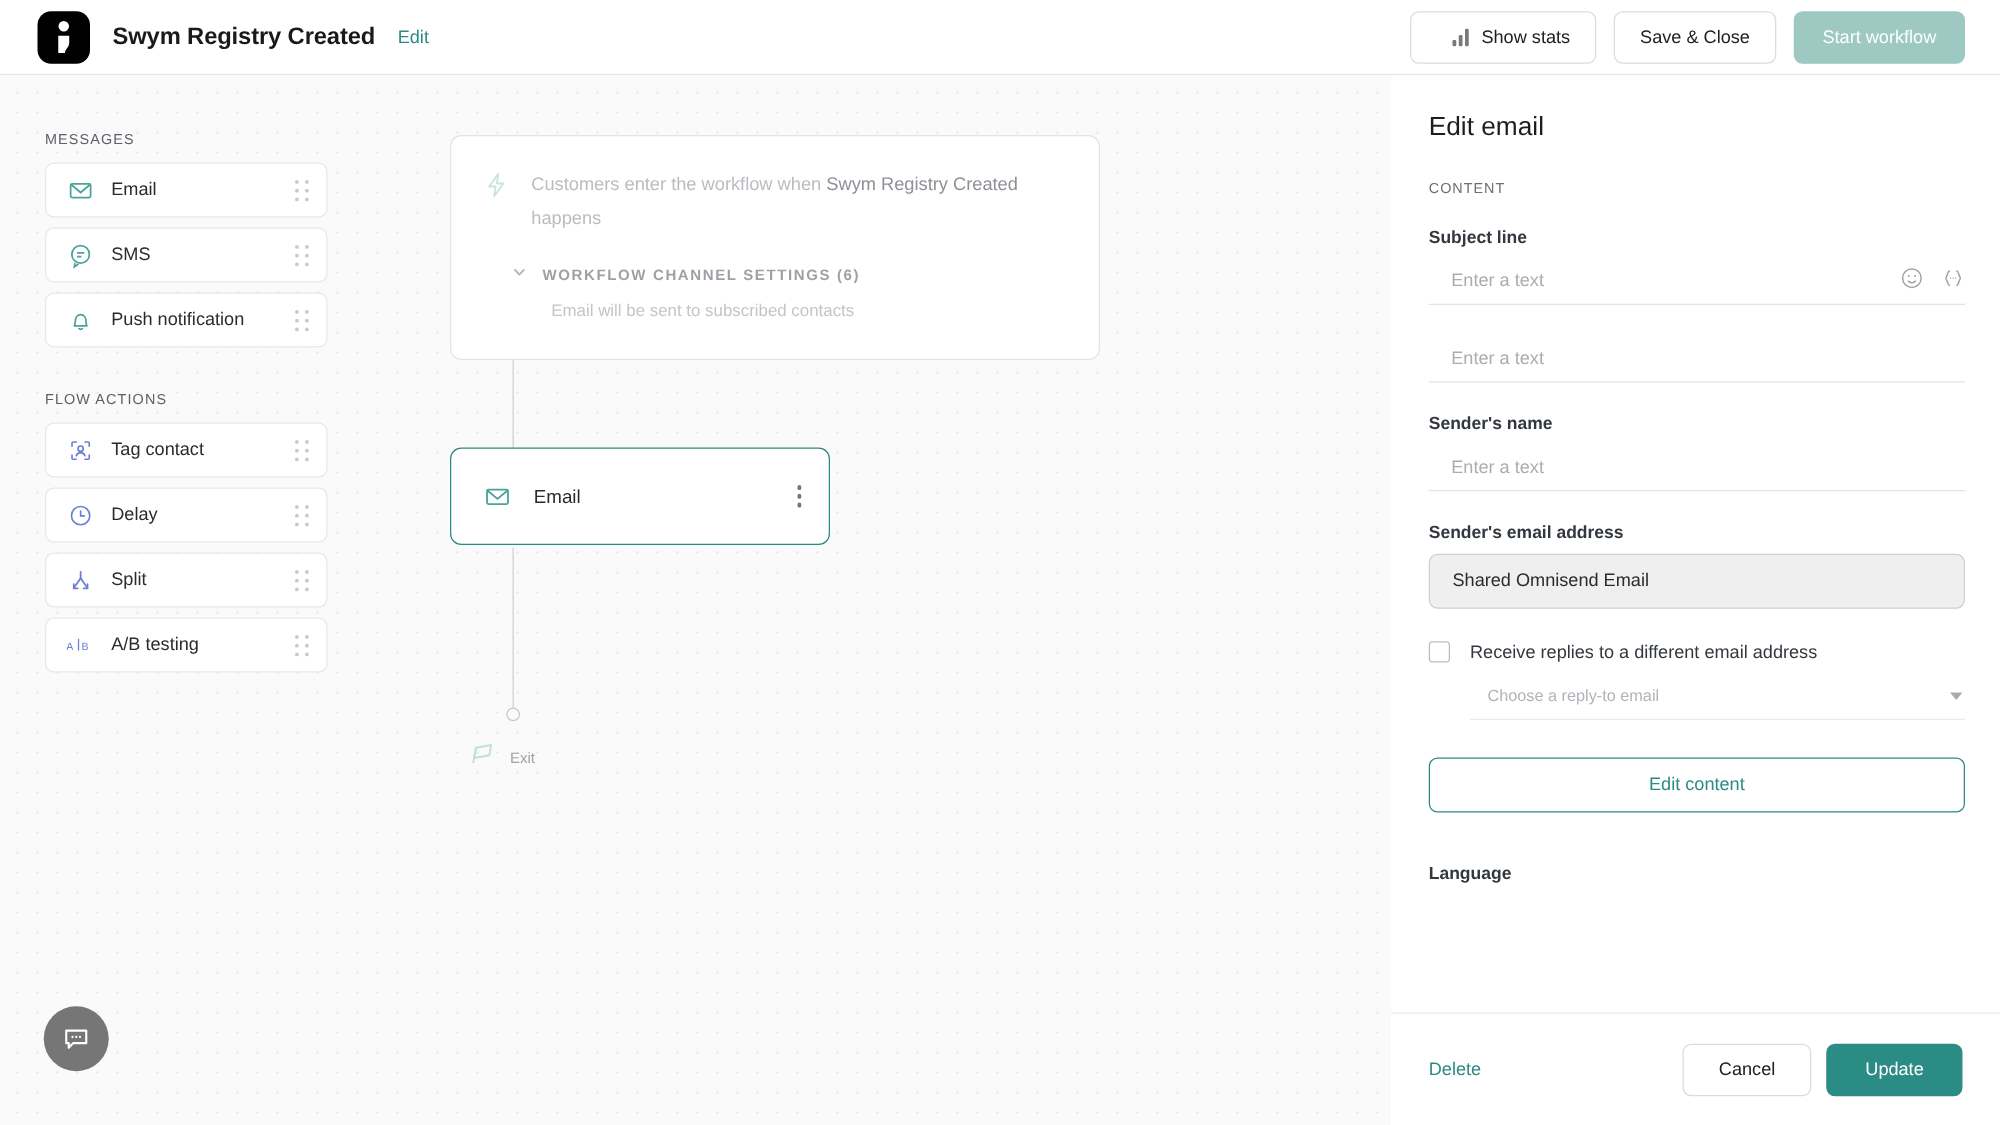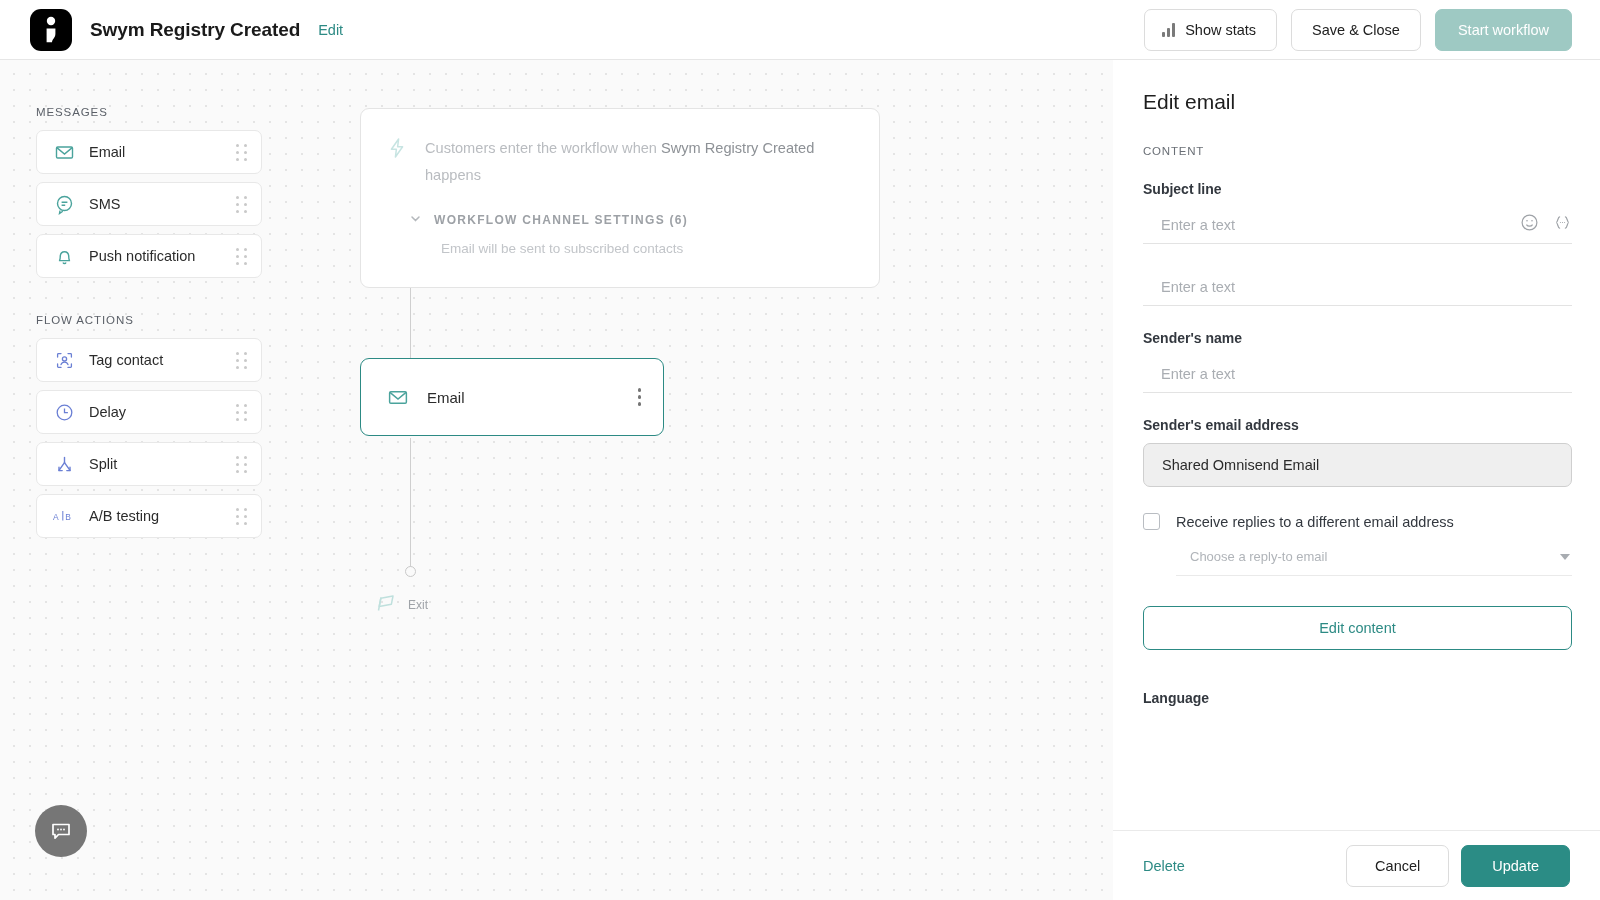--- a/index.html
+++ b/index.html
@@ -31,21 +31,21 @@
   .header-actions {
     margin-left: auto; padding-right: 28px;
     display: flex; align-items: center; gap: 14px;
   }
   .btn {
     height: 42px; border-radius: 7px; font-size: 14.5px;
     display: inline-flex; align-items: center; justify-content: center;
     cursor: pointer; white-space: nowrap; border: 1px solid #dcdcdc;
     background: #fff; color: #202020; padding: 0 20px; gap: 10px;
   }
-  .btn-stats { padding: 0 20px 0 17px; justify-content: space-between; }
+  .btn-stats { padding: 0 20px 0 33px; justify-content: space-between; }
   .btn-primary-disabled {
     background: #9ec9c3; border-color: #9ec9c3; color: #ffffff;
     padding: 0 22px; font-weight: 400;
   }
   .bars { display: inline-flex; align-items: flex-end; gap: 2px; height: 14px; }
   .bars i { display: block; width: 3px; background: #7a7a7a; border-radius: 1px; }
   .bars i:nth-child(1) { height: 5px; }
   .bars i:nth-child(2) { height: 9px; }
   .bars i:nth-child(3) { height: 14px; }
 
@@ -173,21 +173,21 @@
 
   .edit-content-btn {
     margin-top: 30px; height: 44px; width: 100%;
     border: 1px solid #2c8a84; border-radius: 7px; background: #fff;
     color: #2c8a84; font-size: 14.5px;
     display: flex; align-items: center; justify-content: center; cursor: pointer;
   }
   .lang-label { margin-top: 40px; font-size: 14px; color: #33383f; font-weight: 700; }
 
   .panel-footer {
-    height: 70px; border-top: 1px solid #eaeaea;
+    height: 90px; border-top: 1px solid #eaeaea;
     display: flex; align-items: center; padding: 0 30px;
     background: #fff; flex: none;
   }
   .delete-link { font-size: 14.5px; color: #2c8a84; cursor: pointer; }
   .footer-right { margin-left: auto; display: flex; gap: 12px; }
   .btn-cancel { height: 42px; padding: 0 28px; border: 1px solid #dcdcdc; border-radius: 7px; background: #fff; font-size: 14.5px; color: #202020; display: flex; align-items: center; cursor: pointer; }
   .btn-update { height: 42px; padding: 0 30px; border: 1px solid #2b8c85; border-radius: 7px; background: #2b8c85; font-size: 14.5px; color: #fff; display: flex; align-items: center; cursor: pointer; }
 </style>
 </head>
 <body>

